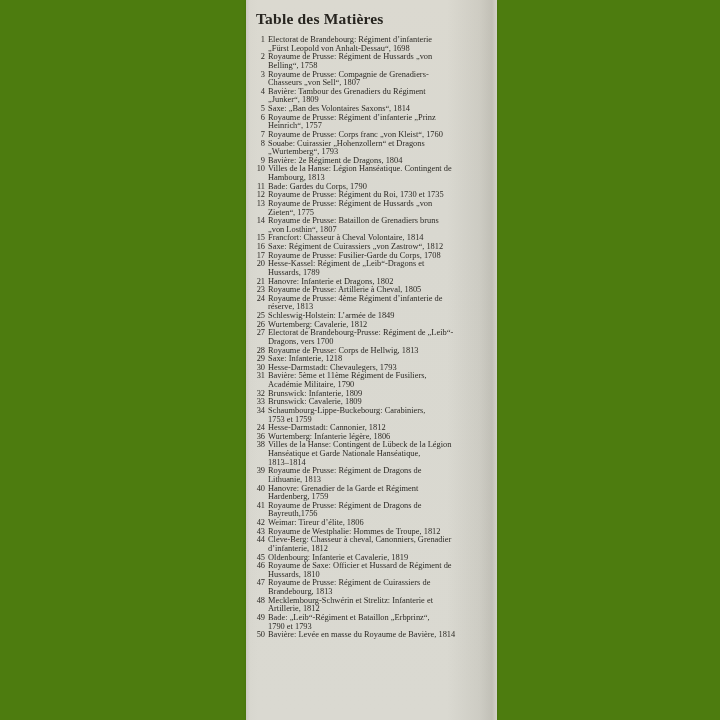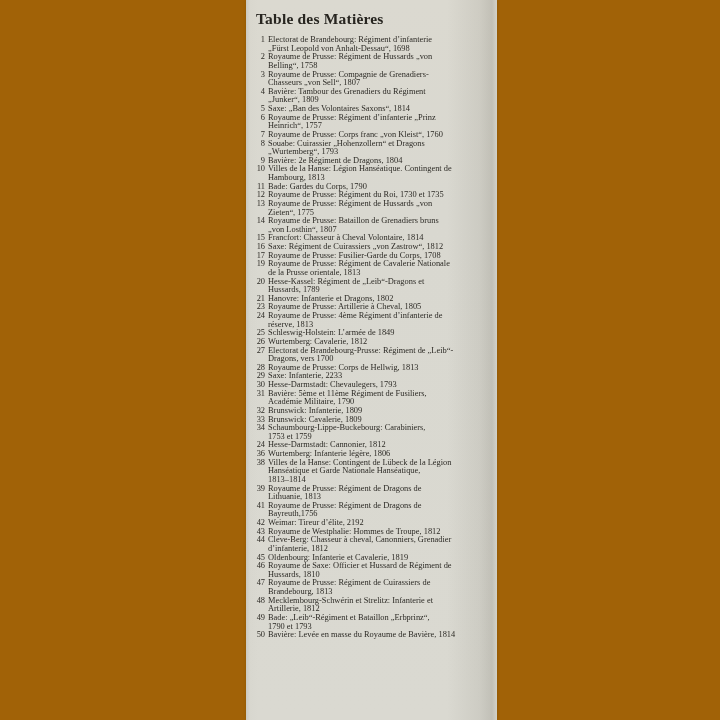--- a/index.html
+++ b/index.html
@@ -8,21 +8,21 @@
     width: 720px;
     height: 720px;
     overflow: hidden;
     background: #fdfdfb;
     font-family: "Liberation Serif", "DejaVu Serif", serif;
   }
   .canvas {
     position: relative;
     width: 720px;
     height: 720px;
-    background: #a16207;
+    background: #4d7c0f;
   }
   .scanned-page {
     position: absolute;
     left: 246px;
     top: 0;
     width: 251px;
     height: 720px;
     background:
       linear-gradient(90deg,
         rgba(110,106,94,0.14) 0px,
@@ -147,25 +147,20 @@
         </div>
         <div class="entry">
           <span class="num">16</span>
           <div class="line">Saxe: Régiment de Cuirassiers „von Zastrow“, 1812</div>
         </div>
         <div class="entry">
           <span class="num">17</span>
           <div class="line">Royaume de Prusse: Fusilier-Garde du Corps, 1708</div>
         </div>
         <div class="entry">
-          <span class="num">19</span>
-          <div class="line">Royaume de Prusse: Régiment de Cavalerie Nationale</div>
-          <div class="line">de la Prusse orientale, 1813</div>
-        </div>
-        <div class="entry">
           <span class="num">20</span>
           <div class="line">Hesse-Kassel: Régiment de „Leib“-Dragons et</div>
           <div class="line">Hussards, 1789</div>
         </div>
         <div class="entry">
           <span class="num">21</span>
           <div class="line">Hanovre: Infanterie et Dragons, 1802</div>
         </div>
         <div class="entry">
           <span class="num">23</span>
@@ -188,21 +183,21 @@
           <span class="num">27</span>
           <div class="line">Electorat de Brandebourg-Prusse: Régiment de „Leib“-</div>
           <div class="line">Dragons, vers 1700</div>
         </div>
         <div class="entry">
           <span class="num">28</span>
           <div class="line">Royaume de Prusse: Corps de Hellwig, 1813</div>
         </div>
         <div class="entry">
           <span class="num">29</span>
-          <div class="line">Saxe: Infanterie, 2233</div>
+          <div class="line">Saxe: Infanterie, 1218</div>
         </div>
         <div class="entry">
           <span class="num">30</span>
           <div class="line">Hesse-Darmstadt: Chevaulegers, 1793</div>
         </div>
         <div class="entry">
           <span class="num">31</span>
           <div class="line">Bavière: 5ème et 11ème Régiment de Fusiliers,</div>
           <div class="line">Académie Militaire, 1790</div>
         </div>
@@ -232,27 +227,32 @@
           <div class="line">Villes de la Hanse: Contingent de Lübeck de la Légion</div>
           <div class="line">Hanséatique et Garde Nationale Hanséatique,</div>
           <div class="line">1813–1814</div>
         </div>
         <div class="entry">
           <span class="num">39</span>
           <div class="line">Royaume de Prusse: Régiment de Dragons de</div>
           <div class="line">Lithuanie, 1813</div>
         </div>
         <div class="entry">
+          <span class="num">40</span>
+          <div class="line">Hanovre: Grenadier de la Garde et Régiment</div>
+          <div class="line">Hardenberg, 1759</div>
+        </div>
+        <div class="entry">
           <span class="num">41</span>
           <div class="line">Royaume de Prusse: Régiment de Dragons de</div>
           <div class="line">Bayreuth,1756</div>
         </div>
         <div class="entry">
           <span class="num">42</span>
-          <div class="line">Weimar: Tireur d’élite, 2192</div>
+          <div class="line">Weimar: Tireur d’élite, 1806</div>
         </div>
         <div class="entry">
           <span class="num">43</span>
           <div class="line">Royaume de Westphalie: Hommes de Troupe, 1812</div>
         </div>
         <div class="entry">
           <span class="num">44</span>
           <div class="line">Cleve-Berg: Chasseur à cheval, Canonniers, Grenadier</div>
           <div class="line">d’infanterie, 1812</div>
         </div>

